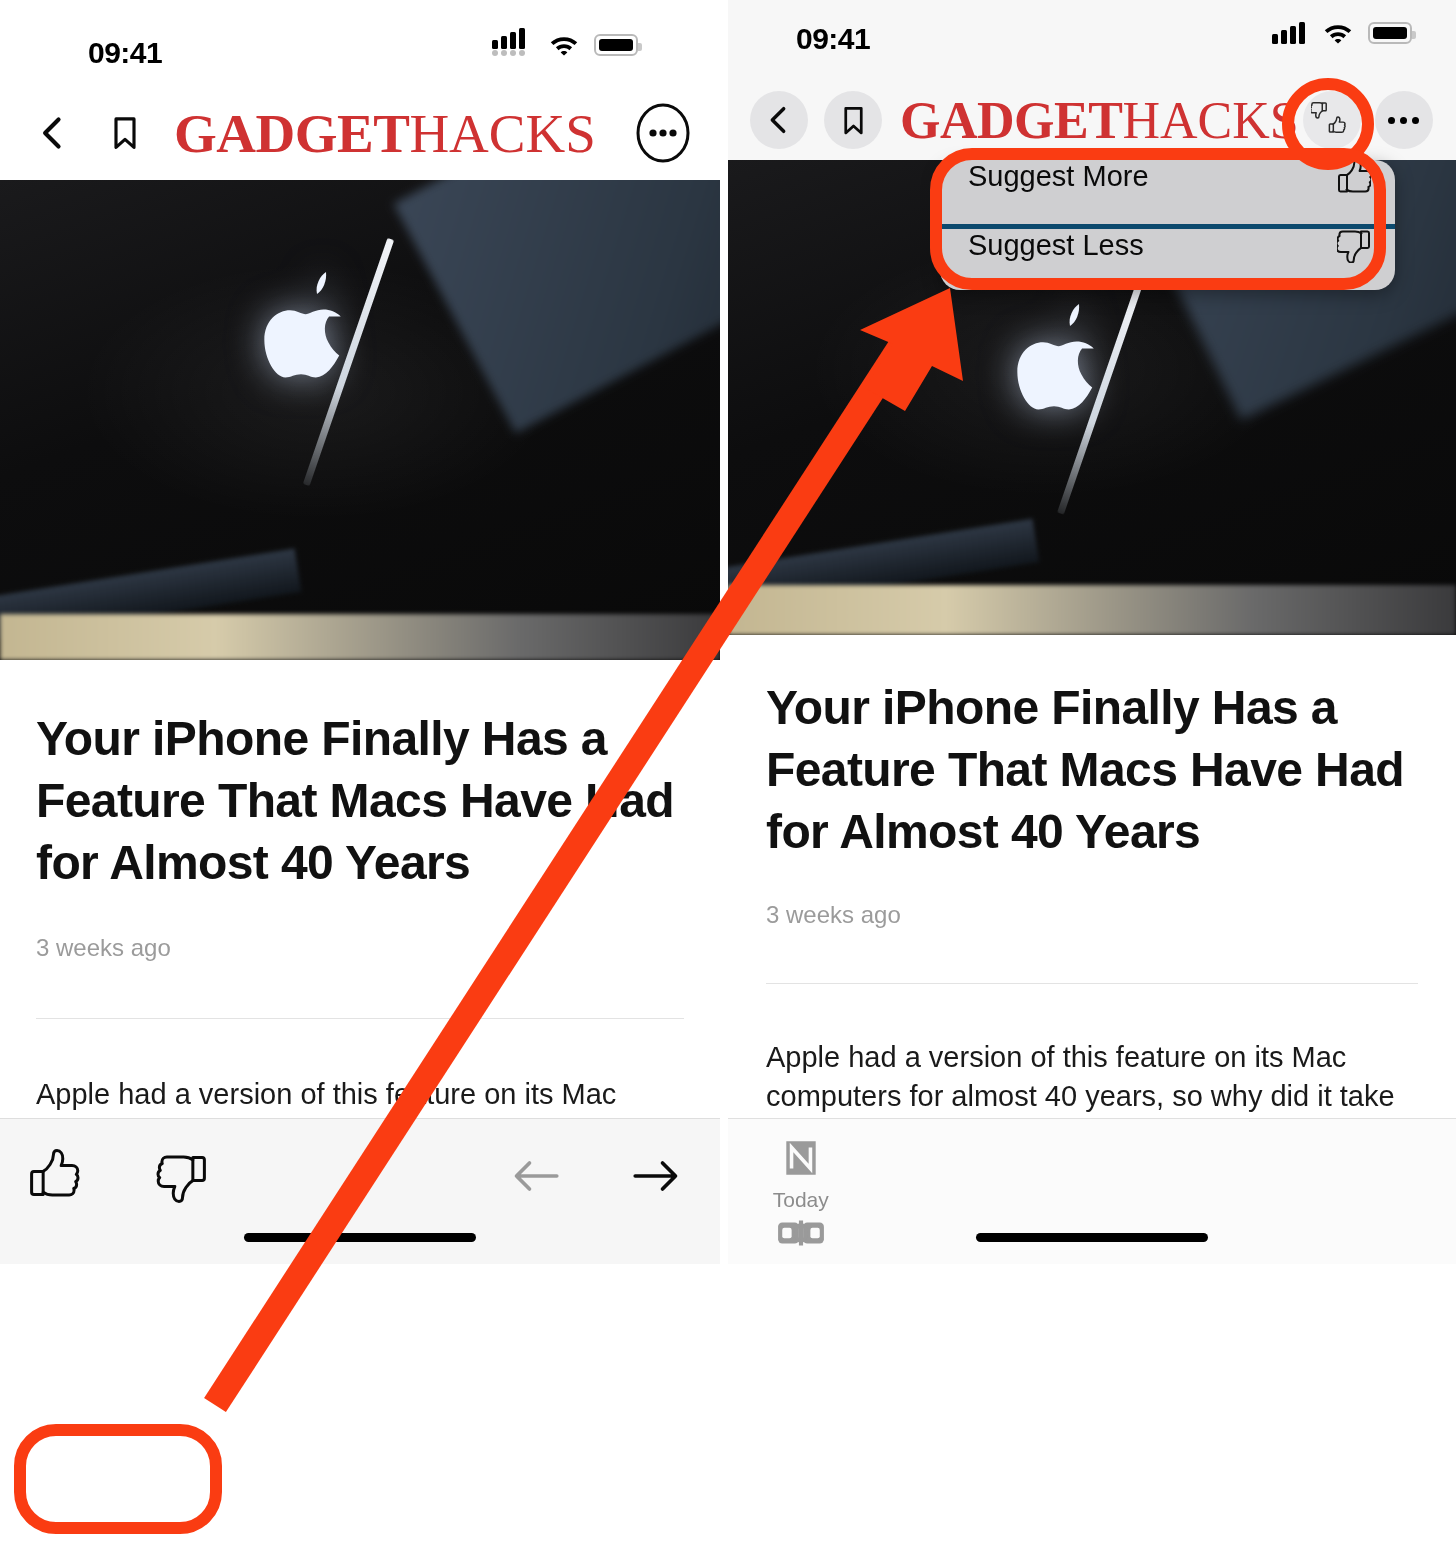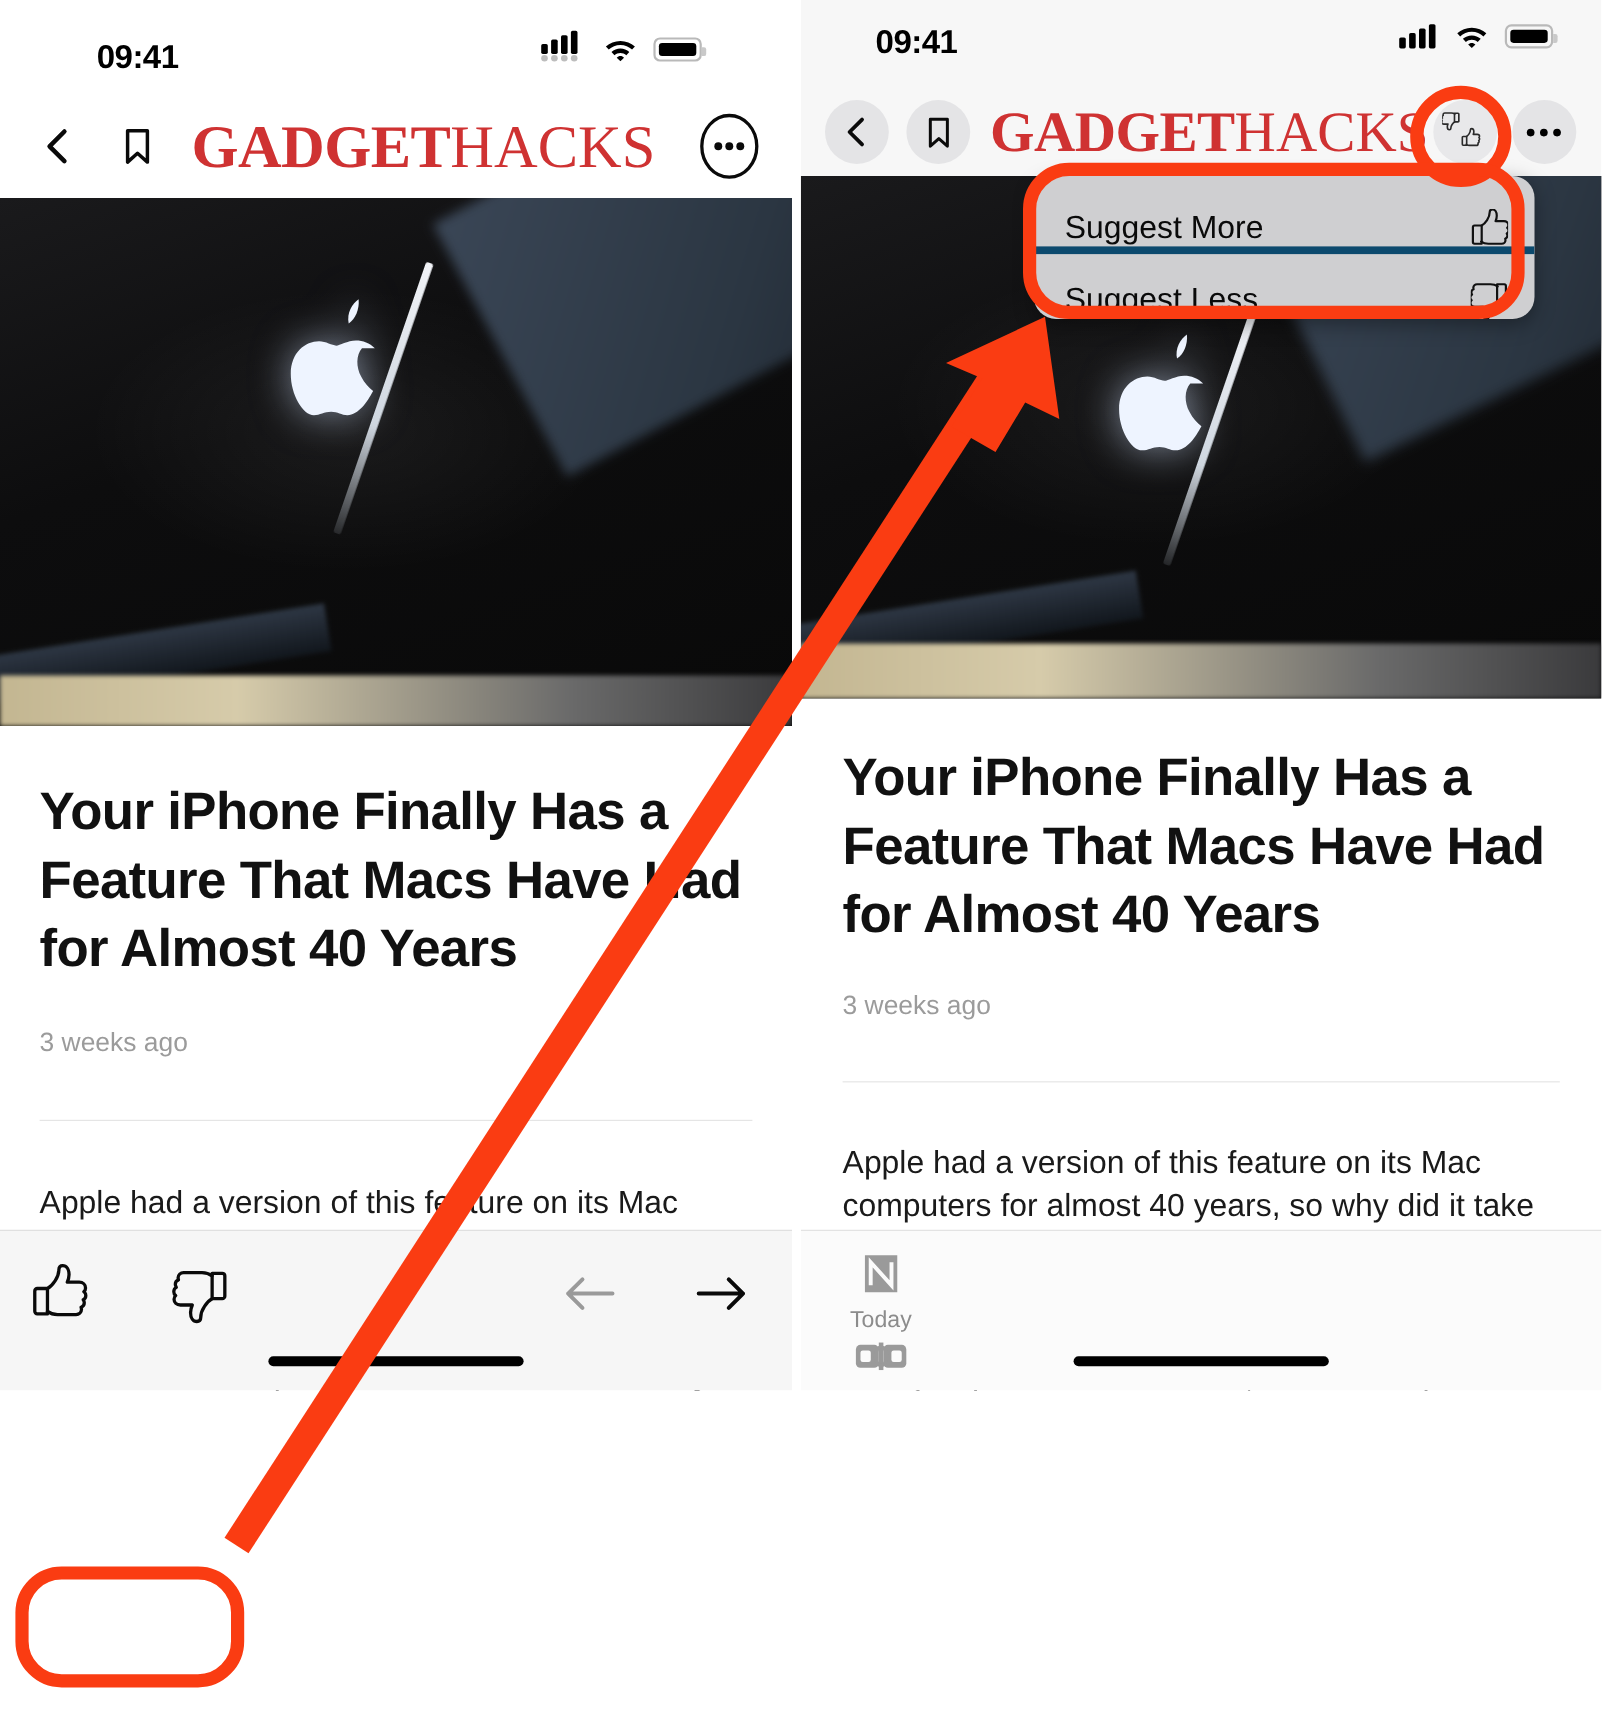--- a/index.html
+++ b/index.html
@@ -68,22 +68,22 @@
 
   
   .tabbar { position:absolute; left:0; bottom:0; width:100%; background:#fbfbfb; border-top:1px solid #e0e0e0; }
   .tabs { display:flex; align-items:flex-start; justify-content:space-around; padding-top:18px;flex-direction:column; }
   .tab { display:flex; flex-direction:column; align-items:center; gap:9px; cursor:pointer; width:20%; }
   .tab-label { font-size:21px; color:#8c8c8c; }
   .tab.active .tab-label { color:#e3344a; font-weight:bold; }
 
   
   .popup { position:absolute; background:#cfcfd1; border-radius:20px; box-shadow:0 5px 18px rgba(0,0,0,0.35); overflow:hidden; }
-  .popup-item { display:flex; align-items:flex-end; justify-content:space-between; cursor:pointer; }
-  .popup-item + .popup-item { border-top:7px solid #0c4a6e; }
+  .popup-item { display:flex; align-items:flex-start; justify-content:space-between; cursor:pointer; }
+  .popup-item + .popup-item { border-top:5px solid #0c4a6e; }
   .popup-label { color:#0a0a0a; }
 
   
   .anno { position:absolute; border:12px solid #fa3c12; border-radius:999px; pointer-events:none; box-sizing:border-box; }
   .anno-rect { position:absolute; border:12px solid #fa3c12; border-radius:42px; pointer-events:none; box-sizing:border-box; }
   .anno-svg { position:absolute; left:0; top:0; width:1456px; height:1564px; pointer-events:none; }
 </style>
 </head>
 <body>
 

